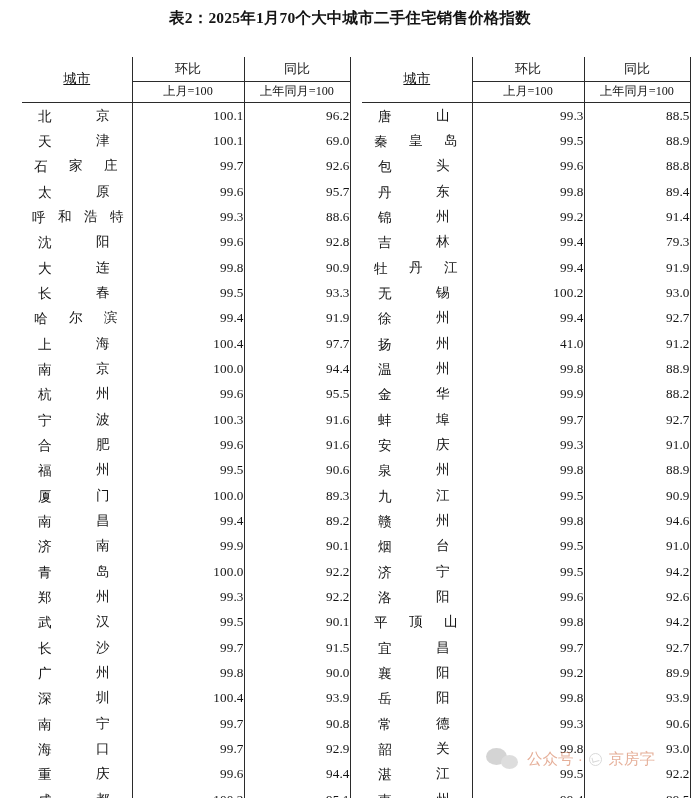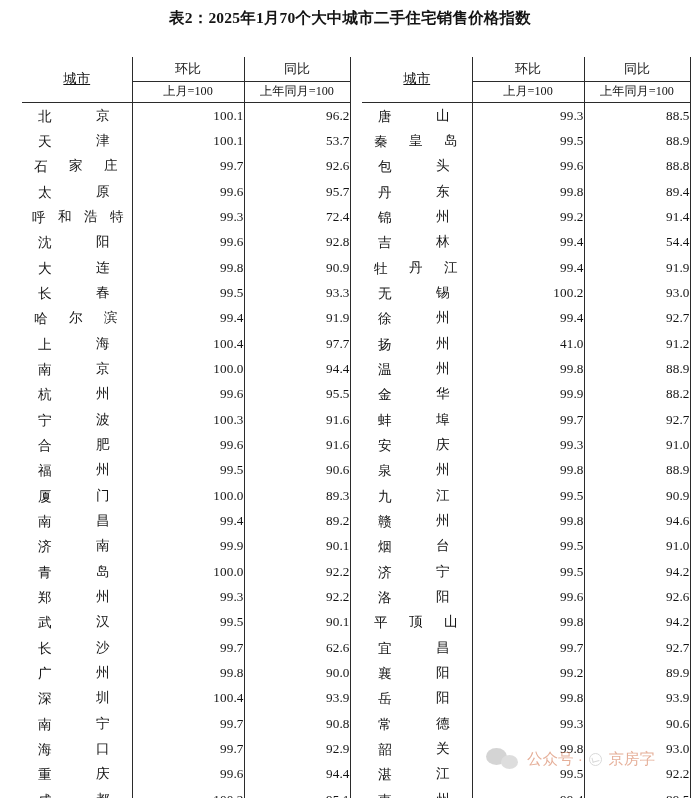--- a/index.html
+++ b/index.html
@@ -194,21 +194,21 @@
             <td class="num vr">88.5</td>
           </tr>
           <tr>
             <td class="city">
               <div class="cityname w2">
                 <span>天</span>
                 <span>津</span>
               </div>
             </td>
             <td class="num vl vr">100.1</td>
-            <td class="num vr">53.7</td>
+            <td class="num vr">69.0</td>
             <td class="gap"></td>
             <td class="city">
               <div class="cityname w3">
                 <span>秦</span>
                 <span>皇</span>
                 <span>岛</span>
               </div>
             </td>
             <td class="num vl vr">99.5</td>
             <td class="num vr">88.9</td>
@@ -255,21 +255,21 @@
           <tr>
             <td class="city">
               <div class="cityname w4">
                 <span>呼</span>
                 <span>和</span>
                 <span>浩</span>
                 <span>特</span>
               </div>
             </td>
             <td class="num vl vr">99.3</td>
-            <td class="num vr">72.4</td>
+            <td class="num vr">88.6</td>
             <td class="gap"></td>
             <td class="city">
               <div class="cityname w2">
                 <span>锦</span>
                 <span>州</span>
               </div>
             </td>
             <td class="num vl vr">99.2</td>
             <td class="num vr">91.4</td>
           </tr>
@@ -283,21 +283,21 @@
             <td class="num vl vr">99.6</td>
             <td class="num vr">92.8</td>
             <td class="gap"></td>
             <td class="city">
               <div class="cityname w2">
                 <span>吉</span>
                 <span>林</span>
               </div>
             </td>
             <td class="num vl vr">99.4</td>
-            <td class="num vr">54.4</td>
+            <td class="num vr">79.3</td>
           </tr>
           <tr>
             <td class="city">
               <div class="cityname w2">
                 <span>大</span>
                 <span>连</span>
               </div>
             </td>
             <td class="num vl vr">99.8</td>
             <td class="num vr">90.9</td>
@@ -581,21 +581,21 @@
             <td class="num vr">94.2</td>
           </tr>
           <tr>
             <td class="city">
               <div class="cityname w2">
                 <span>长</span>
                 <span>沙</span>
               </div>
             </td>
             <td class="num vl vr">99.7</td>
-            <td class="num vr">62.6</td>
+            <td class="num vr">91.5</td>
             <td class="gap"></td>
             <td class="city">
               <div class="cityname w2">
                 <span>宜</span>
                 <span>昌</span>
               </div>
             </td>
             <td class="num vl vr">99.7</td>
             <td class="num vr">92.7</td>
           </tr>

